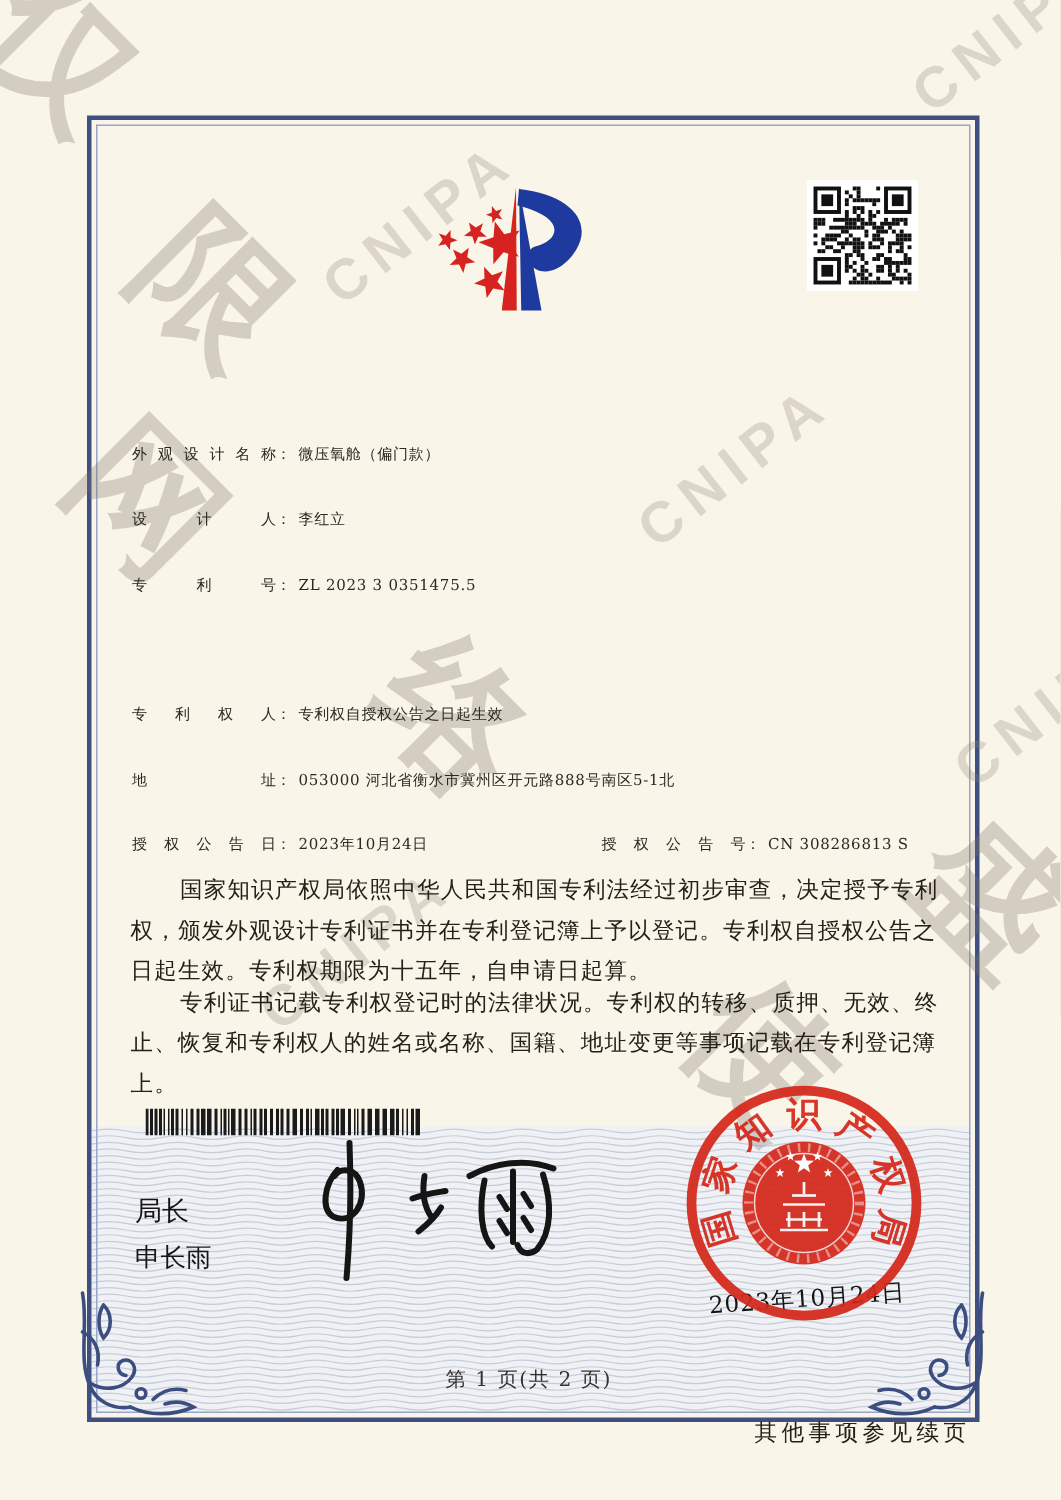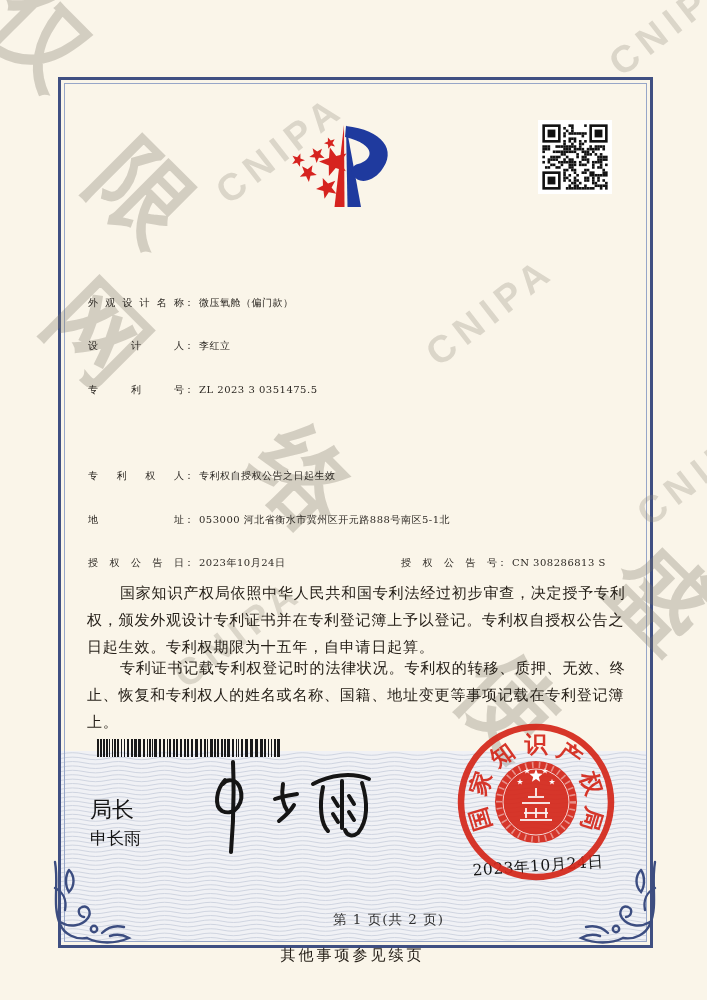--- a/index.html
+++ b/index.html
@@ -30,33 +30,33 @@
   .pair2{position:absolute;left:297px;top:0;white-space:nowrap;margin-left:16px;}
 
   .para{position:absolute;left:87px;width:543px;font-size:15px;line-height:27px;
         text-indent:2.2em;letter-spacing:.8px;color:#262019;z-index:5;}
 
   .waveband{position:absolute;left:61px;top:751px;width:586px;height:191px;
             background:#f0f1f5;z-index:2;}
 
   .barcode{position:absolute;left:97px;top:739px;z-index:5;}
 
-  .sig-title{position:absolute;left:90px;top:795px;font-size:22px;z-index:5;
+  .sig-title{position:absolute;left:90px;top:795px;font-size:18px;z-index:5;
              font-family:"Liberation Sans","DejaVu Sans",sans-serif;font-weight:500;color:#161616;}
   .sig-name{position:absolute;left:90px;top:827px;font-size:17px;z-index:5;
             font-family:Liberation Sans, sans-serif;font-weight:500;color:#161616;}
   .sig-svg{position:absolute;left:195px;top:758px;z-index:5;}
 
   .seal-svg{position:absolute;left:452px;top:718px;z-index:7;opacity:.93;}
   .seal-date{position:absolute;left:468px;top:856px;width:140px;text-align:center;
              font-size:15.5px;color:#141414;transform:rotate(-4deg);z-index:6;letter-spacing:.5px;}
 
   .page-num{position:absolute;left:58px;top:911px;width:589px;text-align:center;
-            font-size:13.5px;color:#323232;z-index:5;letter-spacing:1px;margin-left:36px;}
-  .cont-note{position:absolute;left:58px;top:946px;width:589px;text-align:center;
+            font-size:13.5px;color:#323232;z-index:5;letter-spacing:1px;}
+  .cont-note{position:absolute;left:58px;top:946px;width:589px;text-align:right;
              font-size:15px;letter-spacing:3px;color:#262019;z-index:5;}
 
   .logo-svg{position:absolute;left:278px;top:112px;z-index:5;}
   .qr-box{position:absolute;left:538px;top:120px;z-index:5;background:#fff;line-height:0;}
 
   .flourish{position:absolute;z-index:6;}
   .flourish.left{left:48px;top:860px;}
   .flourish.right{left:572px;top:860px;transform:scaleX(-1);}
 </style>
 </head>

